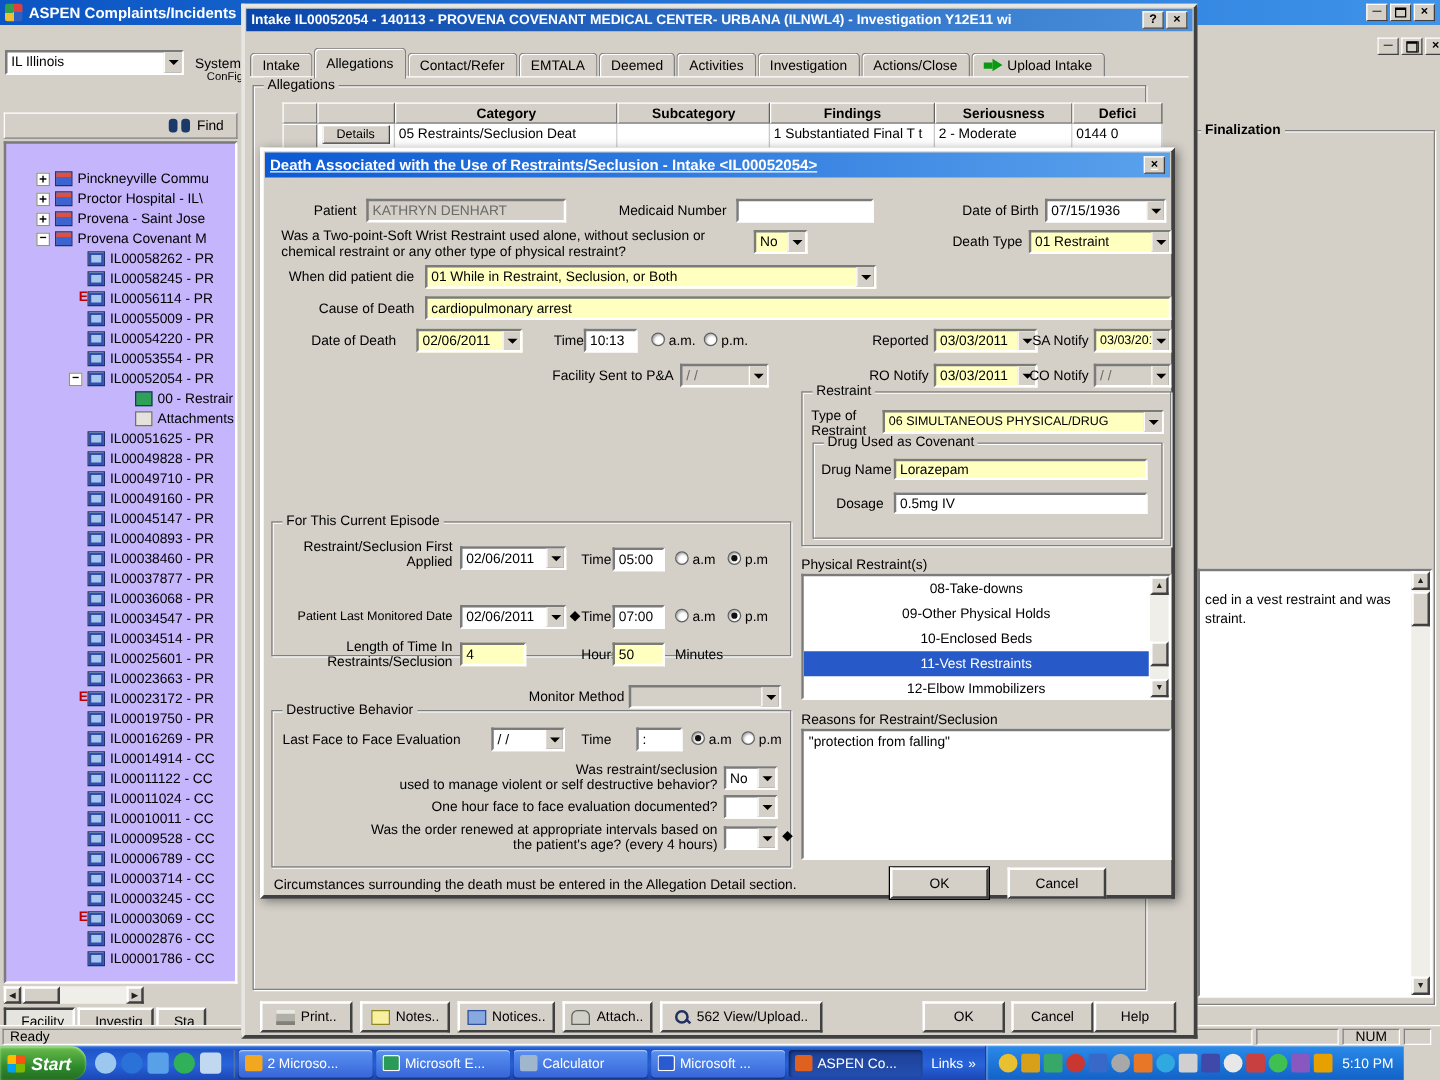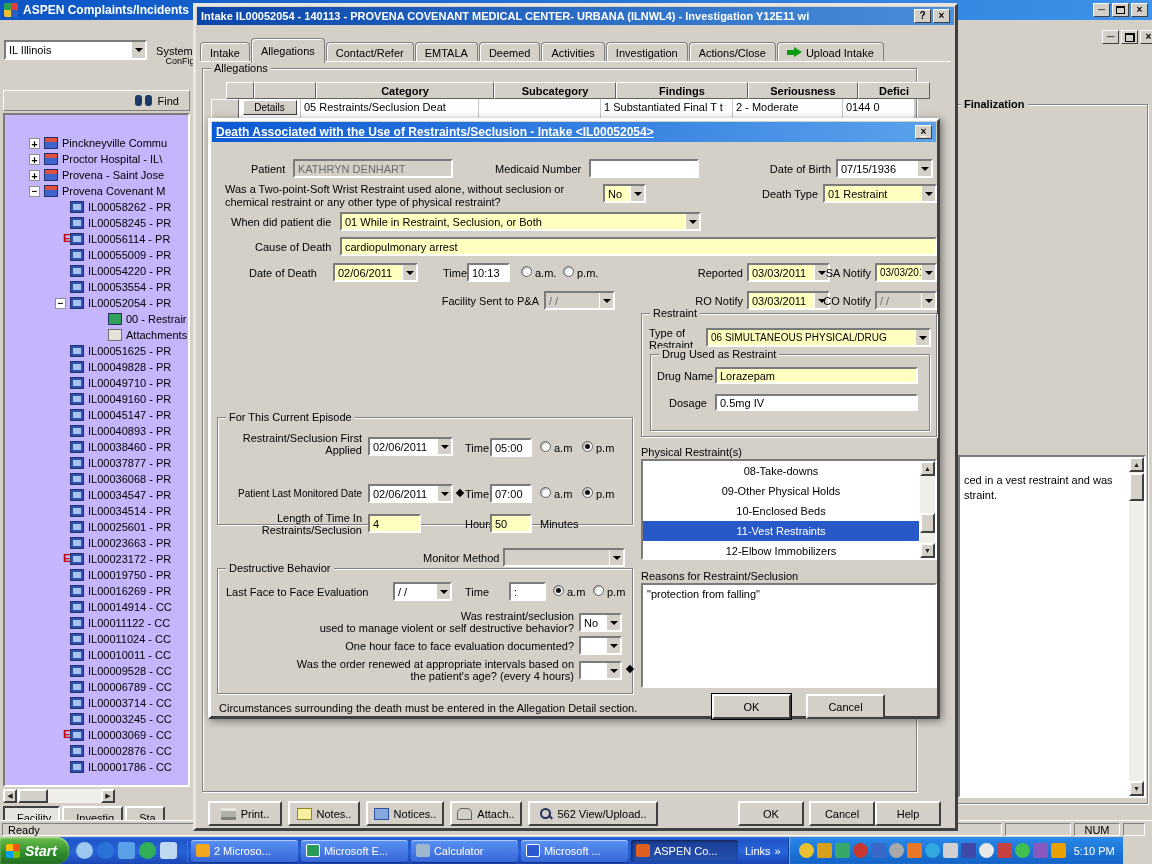--- a/index.html
+++ b/index.html
@@ -619,21 +619,21 @@
 
     <div class="thead" style="left:30px;top:76px;">
       <span class="hc" style="width:28px;"></span>
       <span class="hc" style="width:62px;"></span>
       <span class="hc" style="width:178px;font-weight:bold;">Category</span>
       <span class="hc" style="width:122px;font-weight:bold;">Subcategory</span>
       <span class="hc" style="width:132px;font-weight:bold;">Findings</span>
       <span class="hc" style="width:110px;font-weight:bold;">Seriousness</span>
       <span class="hc" style="width:72px;font-weight:bold;">Defici</span>
     </div>
-    <div class="trow2" style="left:15px;top:93px;">
+    <div class="trow2" style="left:30px;top:93px;">
       <span class="tc gray" style="width:28px;"></span>
       <span class="tc" style="width:62px;padding:0;">
         <span class="dtlbtn">Details</span>
       </span>
       <span class="tc" style="width:178px;">05  Restraints/Seclusion  Deat</span>
       <span class="tc" style="width:122px;"></span>
       <span class="tc" style="width:132px;">1  Substantiated  Final T t</span>
       <span class="tc" style="width:110px;">2 - Moderate</span>
       <span class="tc" style="width:72px;">0144 0</span>
     </div>
@@ -741,21 +741,21 @@
 
     <div class="grp" style="left:430px;top:192px;width:296px;height:124px;">
       <span class="leg">Restraint</span>
       <span class="lbl" style="left:7px;top:13px;">Type of</span>
       <span class="lbl" style="left:7px;top:25px;">Restraint</span>
       <div class="field sunk combo yel" style="left:64px;top:14px;width:225px;height:19px;font-size:10px;">
         <span>06  SIMULTANEOUS PHYSICAL/DRUG</span>
           <span class="arw"></span>
       </div>
       <div class="grp" style="left:8px;top:40px;width:280px;height:77px;">
-        <span class="leg">Drug Used as Restraint</span>
+        <span class="leg">Drug Used as Covenant</span>
         <span class="lbl" style="left:6px;top:15px;">Drug Name</span>
         <div class="field sunk yel" style="left:64px;top:12px;width:203px;height:17px;">Lorazepam</div>
         <span class="lbl" style="left:18px;top:42px;">Dosage</span>
         <div class="field sunk" style="left:64px;top:39px;width:203px;height:17px;">0.5mg IV</div>
       </div>
     </div>
 
     <div class="grp" style="left:6px;top:296px;width:416px;height:108px;">
       <span class="leg">For This Current Episode</span>
       <span class="rlbl" style="left:4px;top:14px;width:140px;">Restraint/Seclusion First</span>

